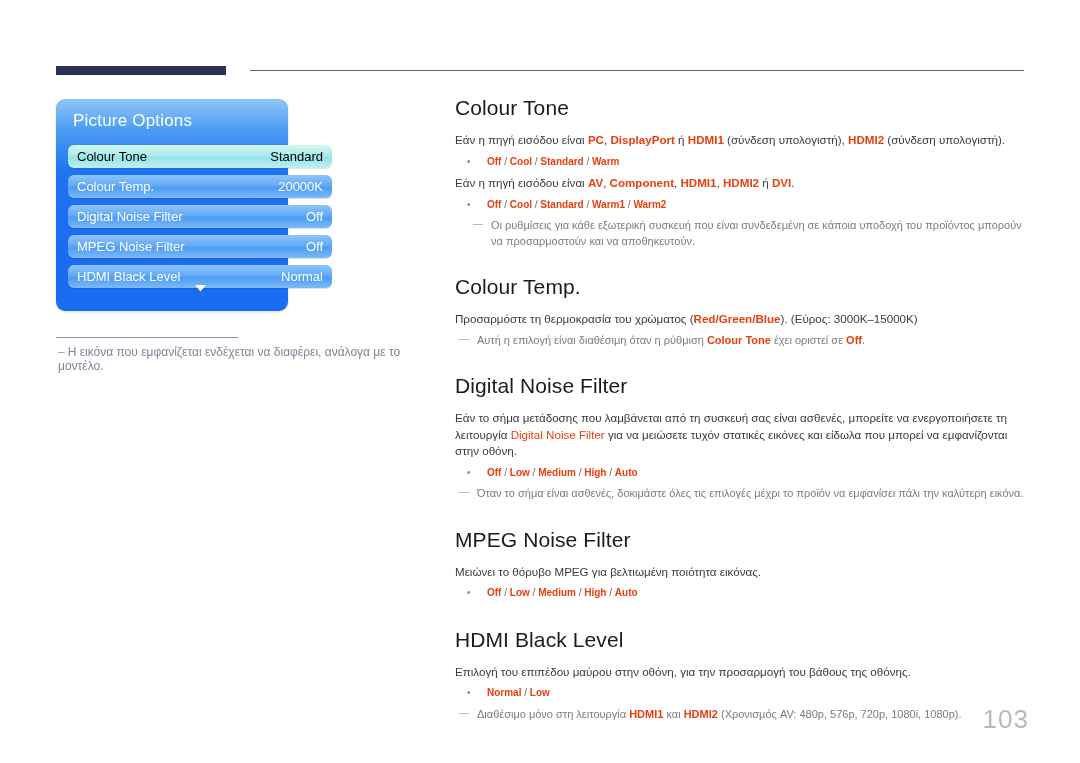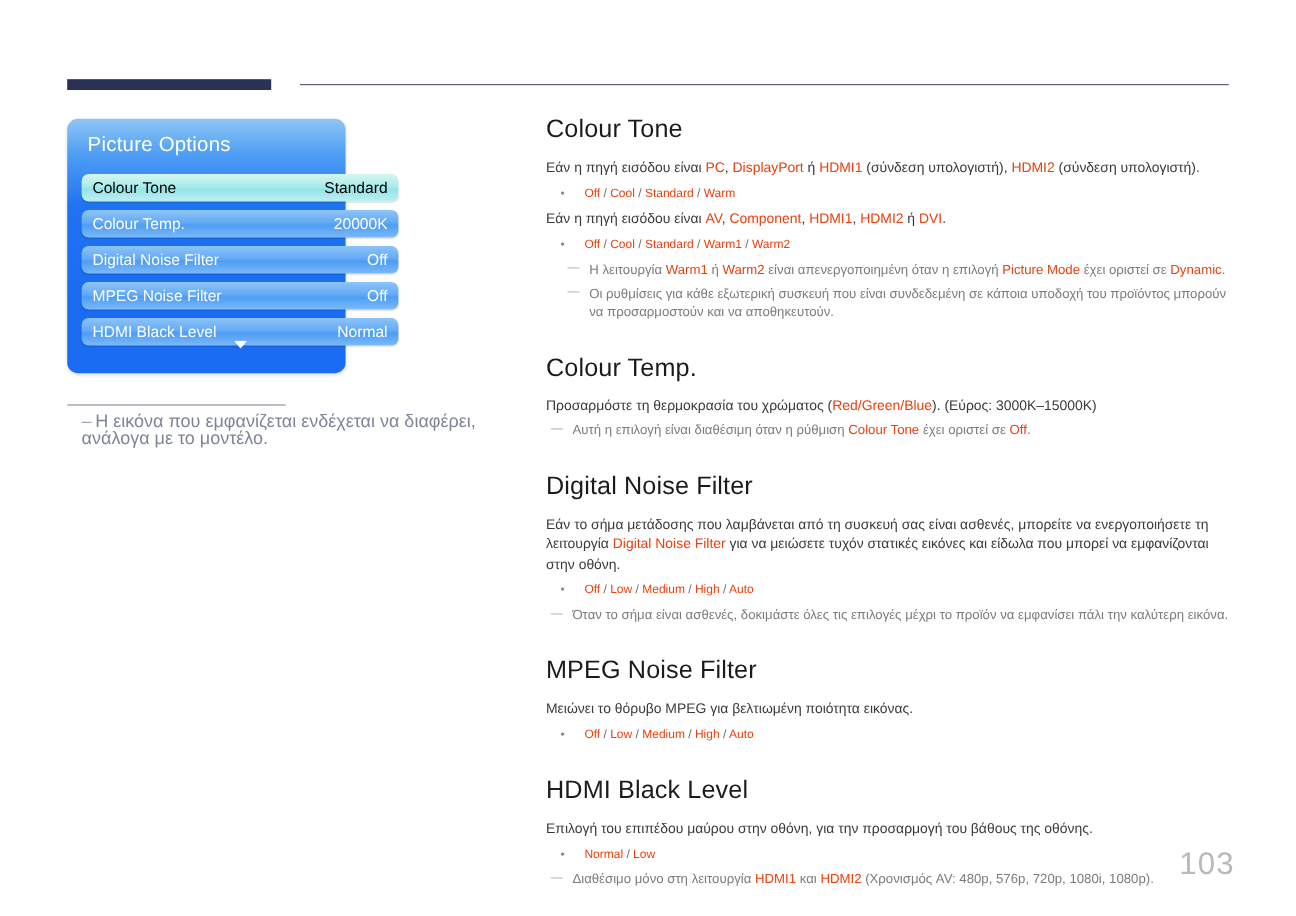--- a/index.html
+++ b/index.html
@@ -123,24 +123,24 @@
   .left-note-rule {
     position: absolute;
     left: 0;
     top: 238px;
     width: 182px;
     height: 1px;
     background: #8d93a6;
   }
   .left-note {
     position: absolute;
-    left: 12px;
+    left: 2px;
     top: 246px;
     width: 360px;
-    font-size: 15px;
+    font-size: 12px;
     color: #7f8598;
     line-height: 14px;
   }
   .left-note .dash {
     color: #9aa0b2;
     margin-right: 3px;
   }
 
   
   .right-col {
@@ -195,21 +195,21 @@
   .note::before {
     content: "\2014";
     position: absolute;
     left: 4px;
     top: -2px;
     color: #a6a6a6;
     font-size: 10px;
   }
   .note.indent::before { left: 18px; }
 
-  .hl { color: #e8400f; font-weight: 400; }
+  .hl { color: #e8400f; font-weight: 700; }
   .hl-n { color: #e8400f; font-weight: 400; }
   .sep { color: #6d6d6d; }
 
   
   .page-num {
     position: absolute;
     right: 51px;
     bottom: 28px;
     font-size: 26px;
     color: #b9b9b9;
@@ -280,21 +280,20 @@
       <h2 class="sec-title sec-title-sp">Colour Tone</h2>
 
       <p class="body"><span>Εάν η πηγή εισόδου είναι </span><span class="hl">PC</span><span>, </span><span class="hl">DisplayPort</span><span> ή </span><span class="hl">HDMI1</span><span> (σύνδεση υπολογιστή), </span><span class="hl">HDMI2</span><span> (σύνδεση υπολογιστή).</span></p>
 
       <div class="bullet"><span class="hl">Off</span><span class="sep"> / </span><span class="hl">Cool</span><span class="sep"> / </span><span class="hl">Standard</span><span class="sep"> / </span><span class="hl">Warm</span></div>
 
       <p class="body"><span>Εάν η πηγή εισόδου είναι </span><span class="hl">AV</span><span>, </span><span class="hl">Component</span><span>, </span><span class="hl">HDMI1</span><span>, </span><span class="hl">HDMI2</span><span>  ή </span><span class="hl">DVI</span><span>.</span></p>
 
       <div class="bullet"><span class="hl">Off</span><span class="sep"> / </span><span class="hl">Cool</span><span class="sep"> / </span><span class="hl">Standard</span><span class="sep"> / </span><span class="hl">Warm1</span><span class="sep"> / </span><span class="hl">Warm2</span></div>
 
-      <div class="note indent"><span>Η λειτουργία </span><span class="hl">Warm1</span><span> ή </span><span class="hl">Warm2</span><span> είναι απενεργοποιημένη όταν η επιλογή </span><span class="hl">Picture Mode</span><span> έχει οριστεί σε </span><span class="hl">Dynamic</span><span>.</span></div>
 
       <div class="note indent"><span>Οι ρυθμίσεις για κάθε εξωτερική συσκευή που είναι συνδεδεμένη σε κάποια υποδοχή του προϊόντος μπορούν να προσαρμοστούν και να αποθηκευτούν.</span></div>
     </div>
 
     <div class="sec">
       <h2 class="sec-title">Colour Temp.</h2>
 
       <p class="body"><span>Προσαρμόστε τη θερμοκρασία του χρώματος (</span><span class="hl">Red/Green/Blue</span><span>). (Εύρος: 3000K–15000K)</span></p>
 
       <div class="note"><span>Αυτή η επιλογή είναι διαθέσιμη όταν η ρύθμιση </span><span class="hl">Colour Tone</span><span> έχει οριστεί σε </span><span class="hl">Off</span><span>.</span></div>

